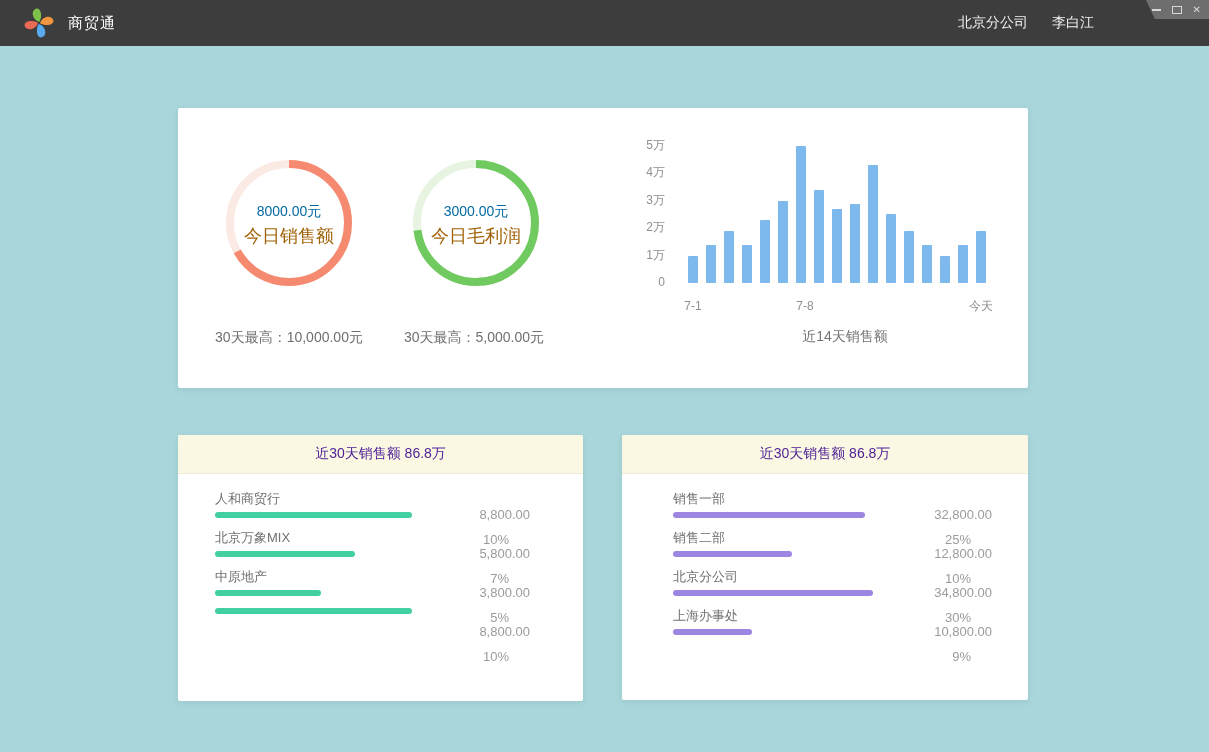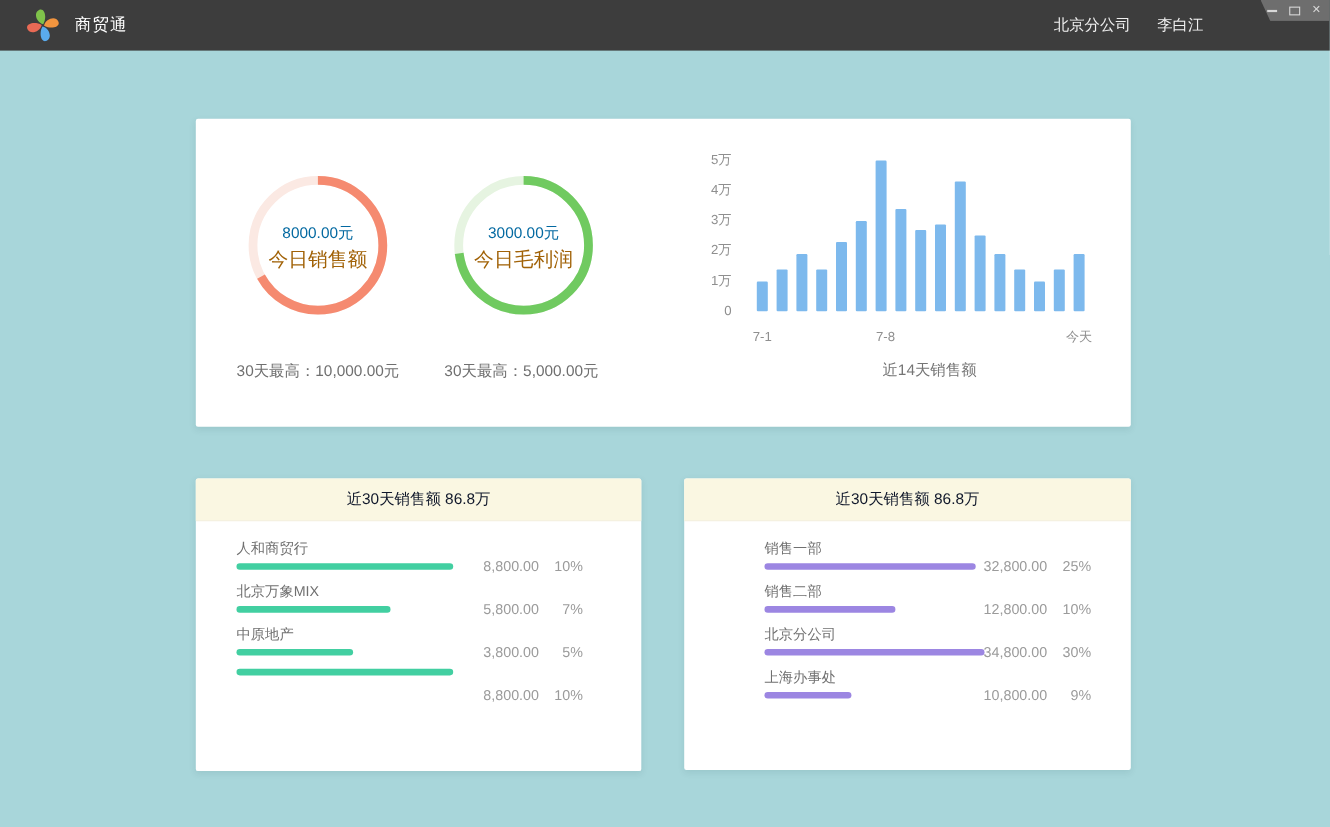--- a/index.html
+++ b/index.html
@@ -37,28 +37,28 @@
   .yaxis{position:absolute;left:407px;top:0;width:80px;height:100%;}
   .ytick{position:absolute;right:0;width:80px;text-align:right;font-size:12px;color:#8f8f8f;line-height:16px;}
   .vbars{position:absolute;left:510px;top:38px;width:298px;height:137px;display:flex;align-items:flex-end;justify-content:space-between;}
   .vbar{width:10px;border-radius:1px;}
   .xticks{position:absolute;left:0;top:190px;width:100%;height:16px;padding-left:21px;}
   .xtick{position:absolute;width:70px;text-align:center;font-size:12px;color:#8f8f8f;line-height:16px;}
   .vchart-title{position:absolute;left:517px;top:220px;width:300px;text-align:center;font-size:14px;color:#757575;}
 
   
   .card-header{height:38px;background:#faf7e2;border-bottom:1px solid #efebd8;display:flex;align-items:center;justify-content:center;
-    font-size:14px;color:#0f172a;border-radius:2px 2px 0 0;}
+    font-size:14px;color:#4c1d95;border-radius:2px 2px 0 0;}
   .lrows{padding-top:17px;}
   .lrow{position:relative;margin-bottom:12px;}
   .pad-a .lrow{padding-left:37px;}
-  .pad-b .lrow{padding-left:73px;}
+  .pad-b .lrow{padding-left:51px;}
   .row-label{font-size:13px;color:#707070;line-height:16px;margin-bottom:5px;}
   .row-bar{height:6px;border-radius:3px;}
-  .row-values{position:absolute;top:16px;display:flex;align-items:center;gap:10px;font-size:13px;color:#9b9b9b;}
+  .row-values{position:absolute;top:16px;display:flex;align-items:center;gap:10px;font-size:13px;color:#9b9b9b;flex-direction:column;}
   .pad-a .row-values{right:53px;}
   .pad-b .row-values{right:36px;}
   .row-amount{min-width:72px;text-align:right;}
   .row-pct{min-width:30px;text-align:right;}
 </style>
 </head>
 <body>
 
 <div class="stage">
 

